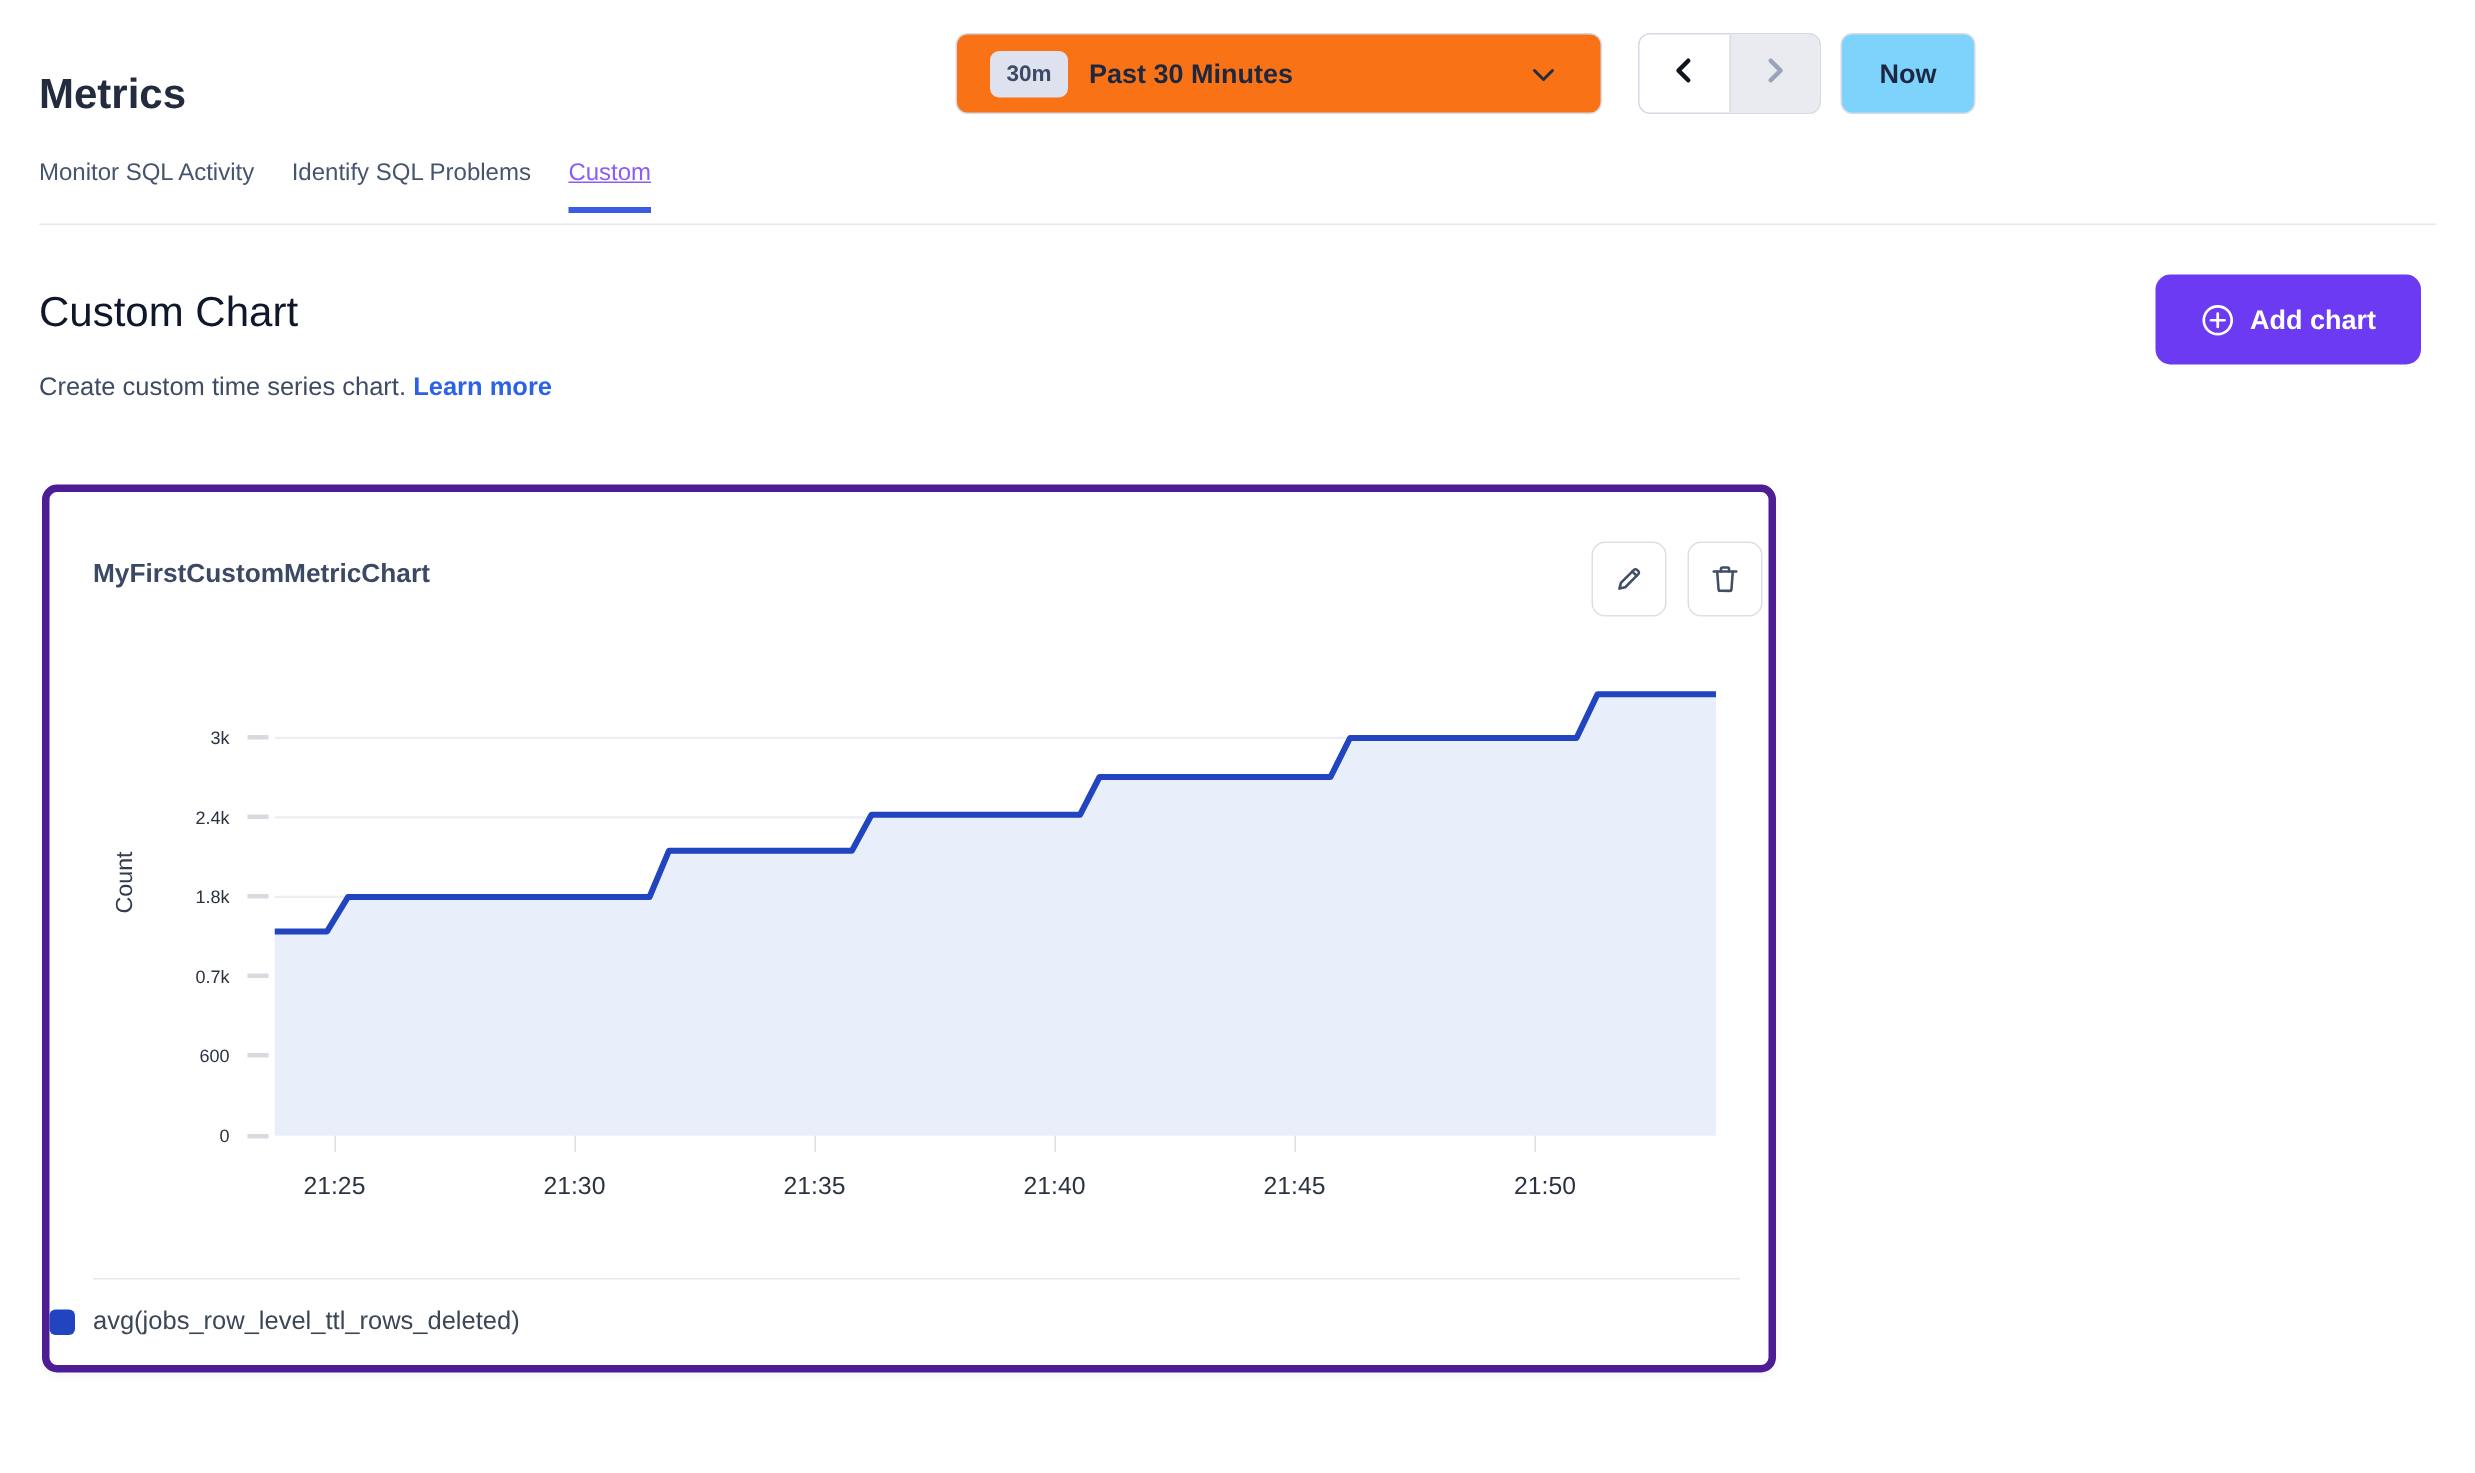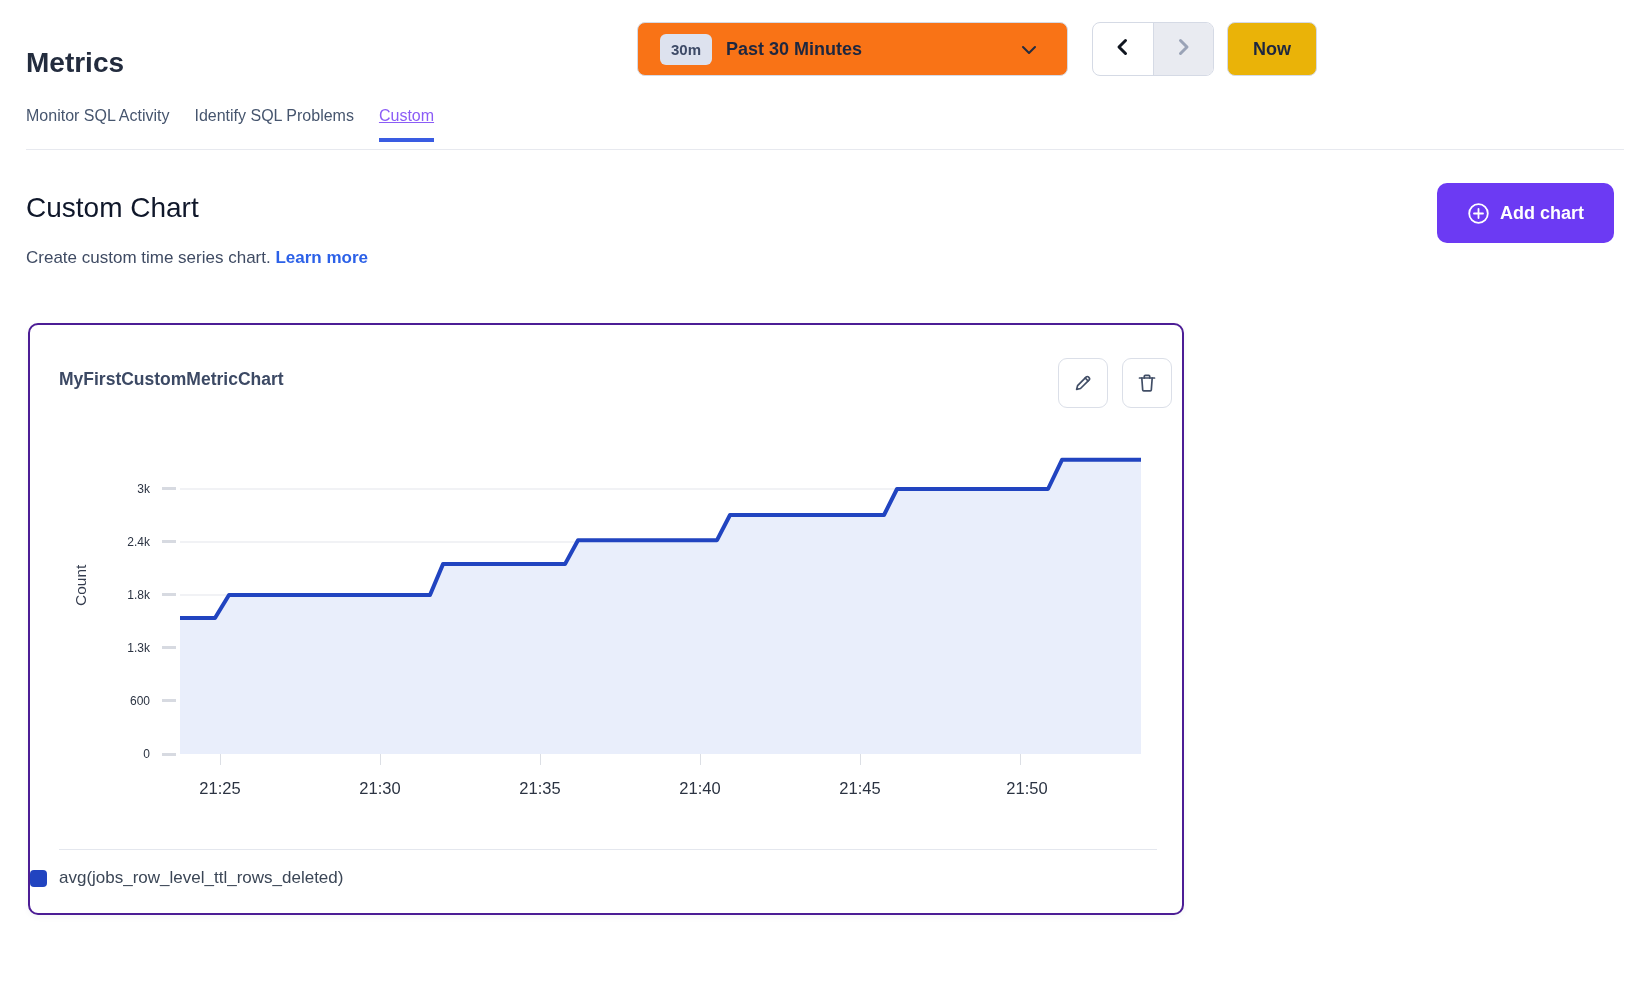--- a/index.html
+++ b/index.html
@@ -17,39 +17,39 @@
     font-weight:700;padding:7px 11px;border-radius:6px;}
   #time-select .tlabel{margin-left:14px;font-size:18px;font-weight:700;color:#1d2740;}
   #time-select .chev{position:absolute;right:30px;top:20px;}
 
   #pager{left:1092px;top:22px;width:122px;height:54px;border:1px solid #d5dae5;
     border-radius:8px;display:flex;box-sizing:border-box;overflow:hidden;background:#fff;}
   #pager .pbtn{flex:1;display:flex;align-items:center;justify-content:center;cursor:pointer;}
   #pager .pbtn.next{background:#e9ebf1;border-left:1px solid #d5dae5;cursor:default;}
 
   #now-button{left:1227px;top:22px;width:90px;height:54px;border:1px solid #d5dae5;
-    border-radius:8px;background:#eab308;display:flex;align-items:center;justify-content:center;
+    border-radius:8px;background:#7dd3fc;display:flex;align-items:center;justify-content:center;
     font-size:18px;font-weight:700;color:#1d2740;box-sizing:border-box;cursor:pointer;}
 
   
   #tabs{left:26px;top:107px;display:flex;gap:25px;}
   .tab{font-size:16px;color:#46556e;padding-bottom:13px;cursor:pointer;white-space:nowrap;}
   .tab.active{color:#8b5cf6;font-weight:400;border-bottom:4px solid #3a5ce2;text-decoration:underline;}
   #tabs-divider{left:26px;top:149px;right:26px;height:1px;background:#e7e9ef;}
 
   
   #section-title{left:26px;top:192px;font-size:28px;font-weight:400;color:#0f172a;}
   #section-sub{left:26px;top:248px;font-size:17px;color:#3f4b63;}
   #learn-more{color:#2c61e8;font-weight:700;text-decoration:none;cursor:pointer;}
   #add-chart{left:1437px;top:183px;width:177px;height:60px;background:#6c3af3;border:none;
     border-radius:10px;color:#fff;font-size:18px;font-weight:700;display:flex;align-items:center;
     justify-content:center;gap:10px;cursor:pointer;font-family:inherit;}
 
   
-  #card{left:28px;top:323px;width:1156px;height:592px;background:#fff;border:2px solid #4c1d95;
+  #card{left:28px;top:323px;width:1156px;height:592px;background:#fff;border:5px solid #4c1d95;
     border-radius:10px;box-shadow:0 2px 6px rgba(40,50,80,.05);box-sizing:border-box;}
   #card-title{left:29px;top:44px;font-size:17.5px;font-weight:700;color:#3c4964;}
   .icon-btn{top:33px;width:48px;height:48px;border:1px solid #dbdfe8;border-radius:9px;
     background:#fff;display:flex;align-items:center;justify-content:center;cursor:pointer;
     color:#414e66;}
   #edit-btn{left:1028px;}
   #delete-btn{left:1092px;}
 
   
   #plot-area{left:0;top:107px;width:1156px;height:360px;}
@@ -157,21 +157,21 @@
         <line x1="0" x2="961" y1="109.98353909465021" y2="109.98353909465021" stroke="#eceef2" stroke-width="1.5"></line>
         <line x1="0" x2="961" y1="56.97942386831275" y2="56.97942386831275" stroke="#eceef2" stroke-width="1.5"></line>
         <path d="M0.0,186.0 L 35.0,186.0 L 49.0,163.0 L 250.0,163.0 L 263.0,132.1 L 385.0,132.1 L 398.0,108.2 L 537.0,108.2 L 550.0,83.0 L 704.0,83.0 L 717.0,57.0 L 868.0,57.0 L 882.0,27.8 L 961.0,27.8 L 961,322 L 0,322 Z" fill="#e9eefb" stroke="none"></path>
         <path d="M0.0,186.0 L 35.0,186.0 L 49.0,163.0 L 250.0,163.0 L 263.0,132.1 L 385.0,132.1 L 398.0,108.2 L 537.0,108.2 L 550.0,83.0 L 704.0,83.0 L 717.0,57.0 L 868.0,57.0 L 882.0,27.8 L 961.0,27.8" fill="none" stroke="#2144c0" stroke-width="4" stroke-linejoin="round"></path>
       </svg>
 
   <div class="ylab" style="top: 312px;">0</div>
       <div class="ydash" style="top: 320.5px;"></div>
       <div class="ylab" style="top: 258.996px;">600</div>
       <div class="ydash" style="top: 267.496px;"></div>
-      <div class="ylab" style="top: 205.992px;">1.3k</div>
+      <div class="ylab" style="top: 205.992px;">0.7k</div>
       <div class="ydash" style="top: 214.492px;"></div>
       <div class="ylab" style="top: 152.988px;">1.8k</div>
       <div class="ydash" style="top: 161.488px;"></div>
       <div class="ylab" style="top: 99.9835px;">2.4k</div>
       <div class="ydash" style="top: 108.484px;"></div>
       <div class="ylab" style="top: 46.9794px;">3k</div>
       <div class="ydash" style="top: 55.4794px;"></div>
       <div class="xtick" style="left: 189.978px;"></div>
       <div class="xlab" style="left: 189.978px;">21:25</div>
       <div class="xtick" style="left: 349.984px;"></div>

